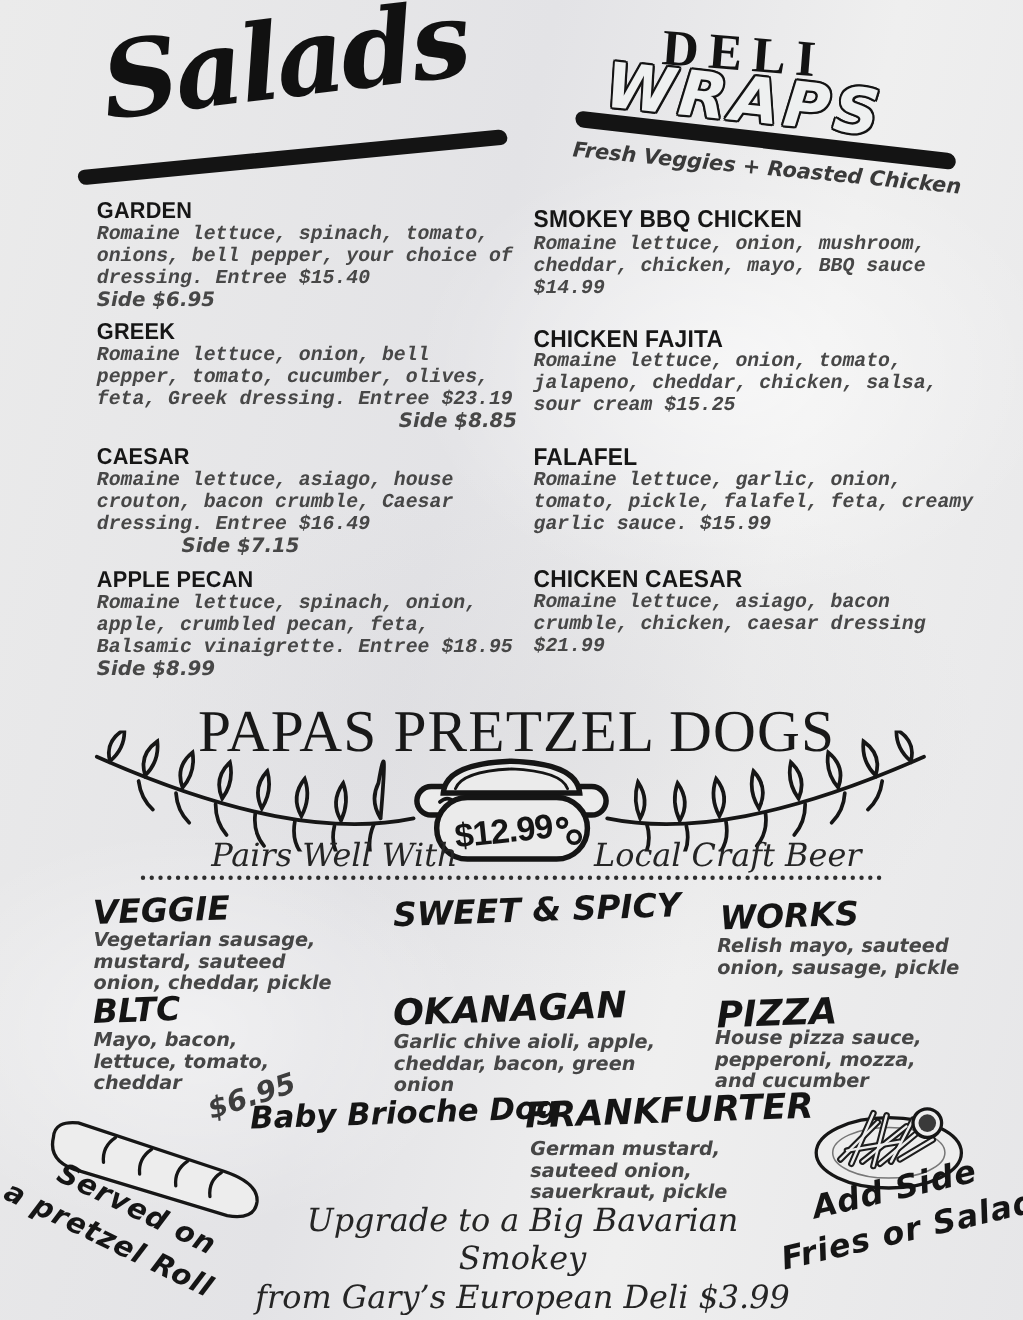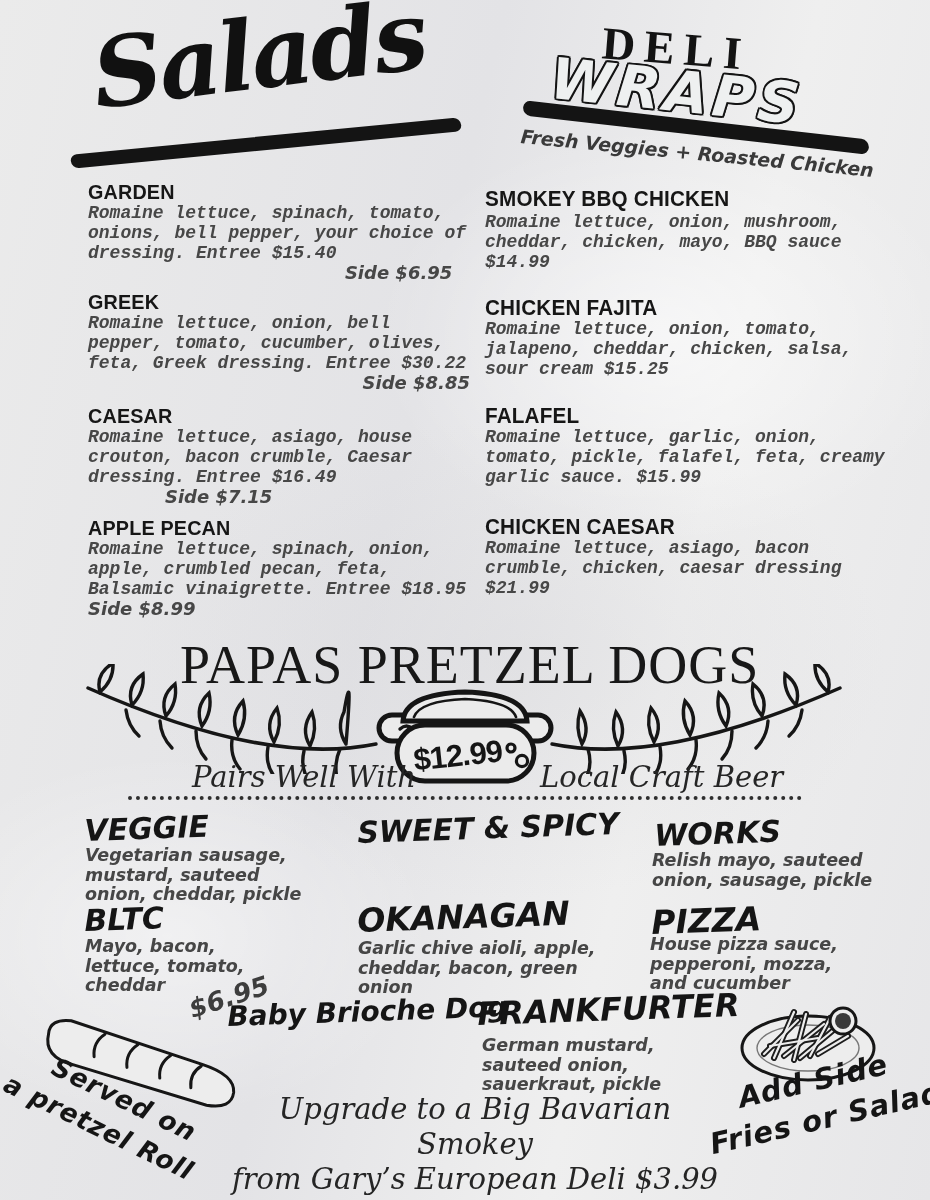--- a/index.html
+++ b/index.html
@@ -47,26 +47,26 @@
 <div class="page">
 
   <div class="abs script-title" style="left:100px;top:18px">Salads</div>
   <div class="abs brush" style="left:70px;top:136px;width:392px;height:14px;transform:rotate(-5.5deg)"></div>
 
   <div class="abs" style="left:88px;top:178px;width:396px">
     <div class="abs head" style="left:0;top:2px">GARDEN</div>
     <div class="abs desc" style="left:0;top:26px;width:396px">Romaine lettuce, spinach, tomato,
 onions, bell pepper, your choice of
 dressing.  Entree $15.40</div>
-    <div class="abs side" style="left:0;top:84px;width:92%;text-align:right">Side $6.95</div>
+    <div class="abs side" style="left:0;top:84px;width:92%;text-align:left">Side $6.95</div>
 
     <div class="abs head" style="left:0;top:112px">GREEK</div>
     <div class="abs desc" style="left:0;top:136px;width:396px">Romaine lettuce, onion, bell
 pepper, tomato, cucumber, olives,
-feta, Greek dressing.  Entree $30.22</div>
+feta, Greek dressing.  Entree $23.19</div>
     <div class="abs side" style="left:0;top:194px;width:100%;text-align:right;padding-right:14px;box-sizing:border-box">Side $8.85</div>
 
     <div class="abs head" style="left:0;top:226px">CAESAR</div>
     <div class="abs desc" style="left:0;top:250px;width:396px">Romaine lettuce, asiago, house
 crouton, bacon crumble, Caesar
 dressing.  Entree $16.49</div>
     <div class="abs side" style="left:0;top:308px;width:66%;text-align:center">Side $7.15</div>
 
     <div class="abs head" style="left:0;top:338px">APPLE PECAN</div>
     <div class="abs desc" style="left:0;top:362px;width:396px">Romaine lettuce, spinach, onion,

